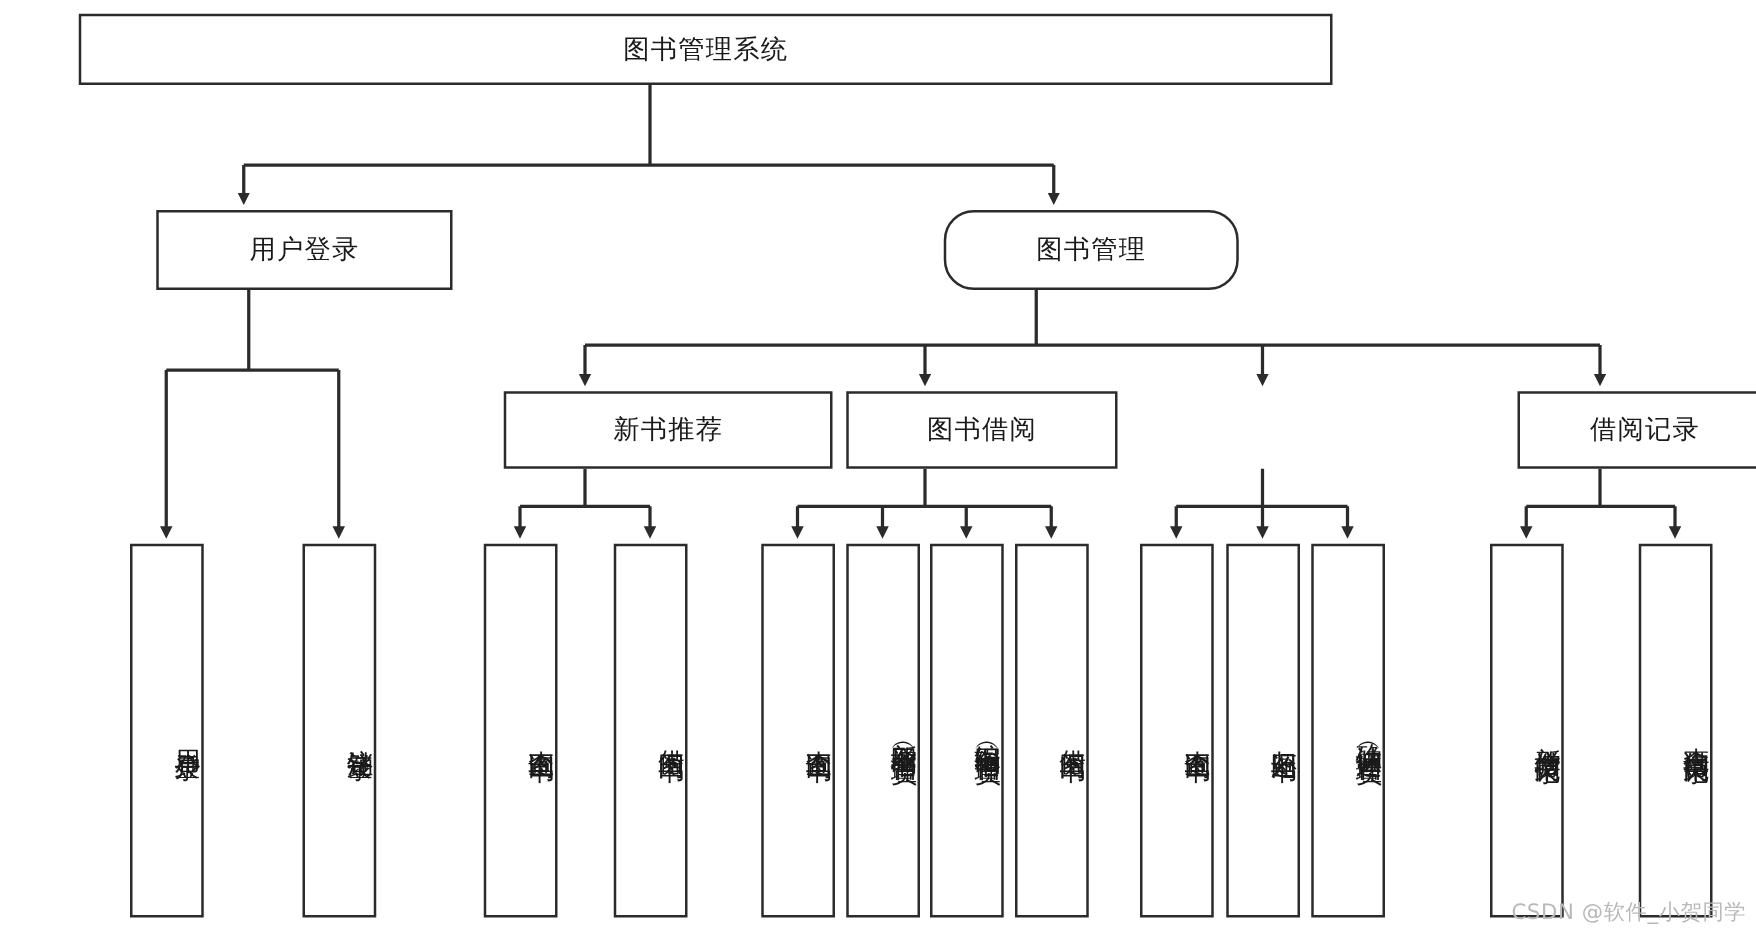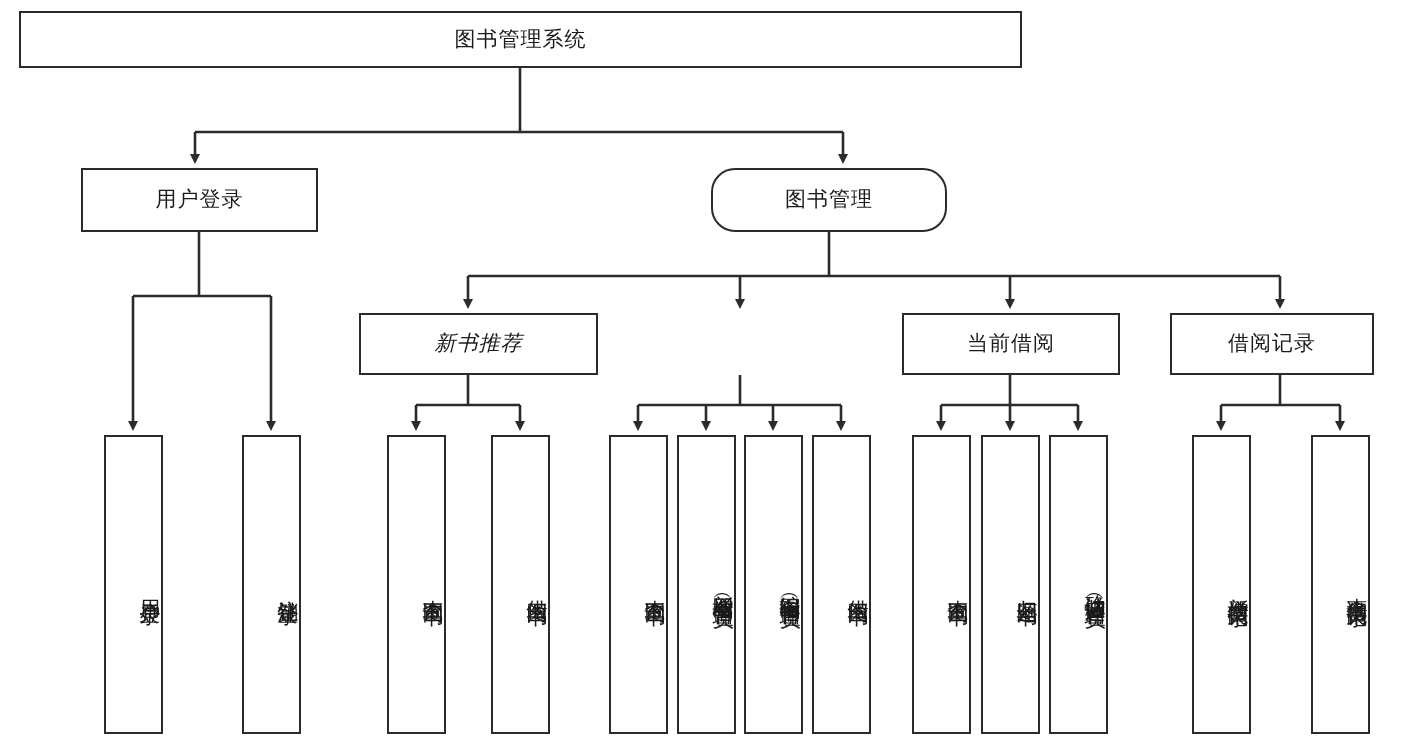--- a/index.html
+++ b/index.html
@@ -32,20 +32,21 @@
     border: 2px solid #2b2b2b;
     background: #ffffff;
     display: flex;
     align-items: center;
     justify-content: center;
     color: #1a1a1a;
   }
   .node.horiz {
     font-size: 21px;
     letter-spacing: 1px;
+    margin-left: 44px;
   }
   .node.vert {
     writing-mode: vertical-rl;
     text-orientation: upright;
     font-size: 21px;
     letter-spacing: 2px;
     padding-top: 4px;
     align-items: flex-start;
     justify-content: center;
   }
@@ -126,25 +127,25 @@
     <span class="label">图书管理系统</span>
   </div>
 
   <div class="node horiz" style="left:81px; top:168px; width:237px; height:64px;">
     <span class="label">用户登录</span>
   </div>
   <div class="node horiz" style="left:711px; top:168px; width:236px; height:64px;border-radius:24px;">
     <span class="label">图书管理</span>
   </div>
 
-  <div class="node horiz" style="left:359px; top:313px; width:239px; height:62px;font-style:italic;">
+  <div class="node horiz" style="left:359px; top:313px; width:263px; height:62px;">
     <span class="label">新书推荐</span>
   </div>
-  <div class="node horiz" style="left:902px; top:313px; width:218px; height:62px;">
-    <span class="label">当前借阅</span>
+  <div class="node horiz" style="left:633px; top:313px; width:217px; height:62px;">
+    <span class="label">图书借阅</span>
   </div>
   <div class="node horiz" style="left:1170px; top:313px; width:204px; height:62px;">
     <span class="label">借阅记录</span>
   </div>
 
   <div class="node vert" style="left:104px; top:435px; width:59px; height:299px;">
     <span class="label">用户登录</span>
   </div>
   <div class="node vert" style="left:242px; top:435px; width:59px; height:299px;">
     <span class="label">注销登录</span>
@@ -180,13 +181,14 @@
     <span class="label">确认归还（管理员）</span>
   </div>
 
   <div class="node vert" style="left:1192px; top:435px; width:59px; height:299px;">
     <span class="label">新增借阅记录</span>
   </div>
   <div class="node vert" style="left:1311px; top:435px; width:59px; height:299px;">
     <span class="label">查询借阅记录</span>
   </div>
 
+  <div id="watermark">CSDN @软件_小贺同学</div>
 </div>
 
 </body></html>

